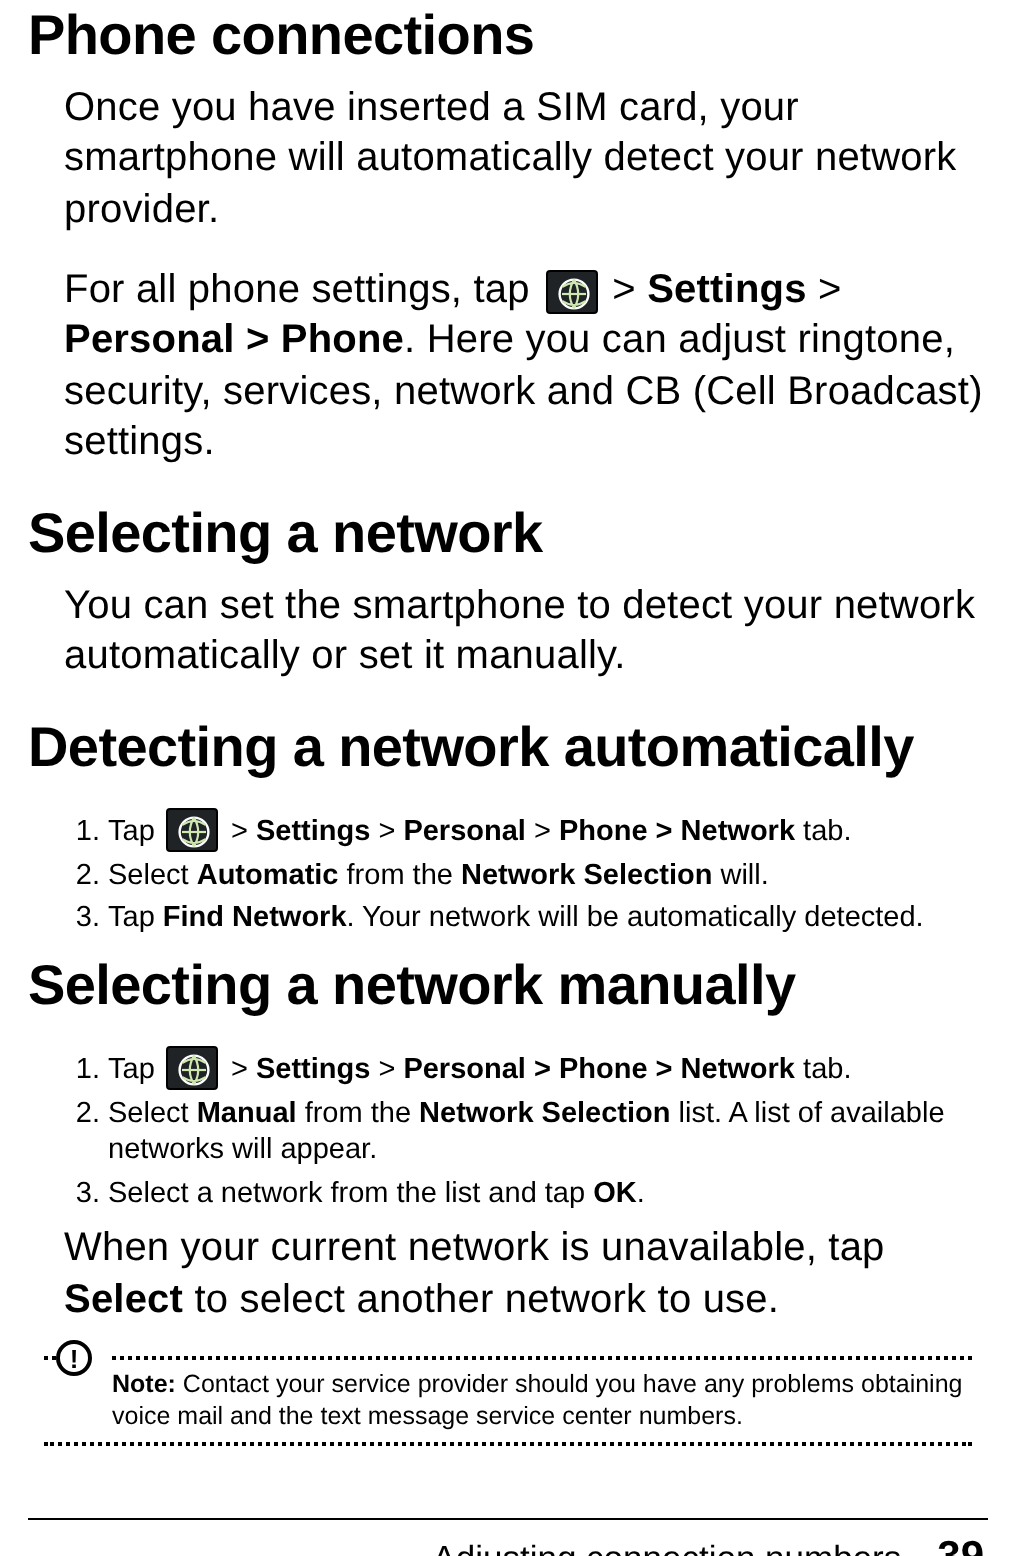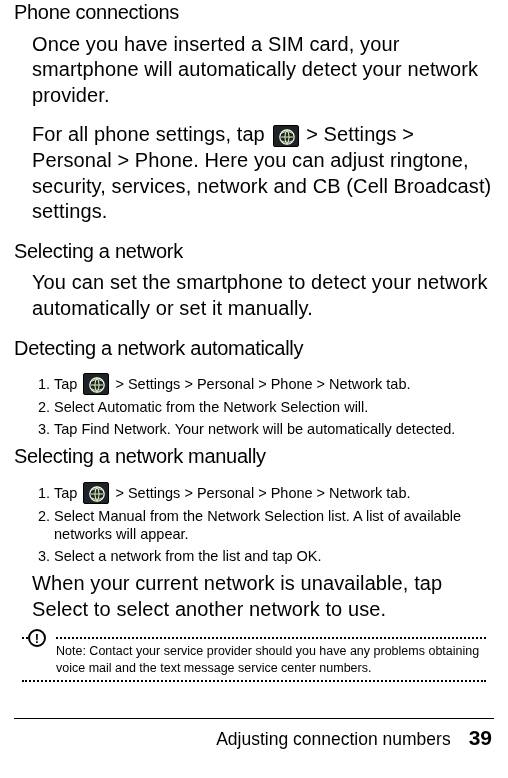--- a/index.html
+++ b/index.html
@@ -9,43 +9,43 @@
     width: 508px;
     font-family: "Segoe UI", "Frutiger", "Helvetica Neue", Arial, sans-serif;
     color: #000;
     background: #fff;
     line-height: 1.28;
   }
   .page {
     padding: 0 14px 12px 14px;
   }
   h1 {
-    font-size: 20px;
-    font-weight: 400;
+    font-size: 28px;
+    font-weight: 700;
     margin: 0 0 6px 0;
     letter-spacing: -0.3px;
   }
   .body-text {
     font-size: 20px;
     margin: 4px 0 14px 18px;
     letter-spacing: 0.1px;
   }
   .body-text.indent0 {
     margin-left: 18px;
   }
   .body-text.tight { margin-top: 2px; }
   ol {
     margin: 12px 0 6px 18px;
     padding-left: 22px;
     font-size: 14.5px;
   }
   ol li {
     margin-bottom: 3px;
   }
-  b { font-weight: 400; }
+  b { font-weight: 700; }
   .start-icon {
     display: inline-block;
     vertical-align: -6px;
     width: 26px;
     height: 22px;
     background: #1f2326;
     border: 1px solid #000;
     border-radius: 2px;
     margin: 0 2px;
   }

